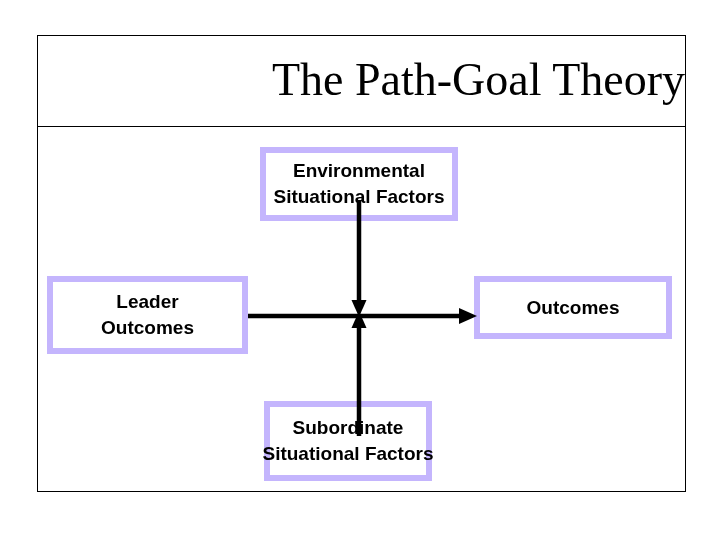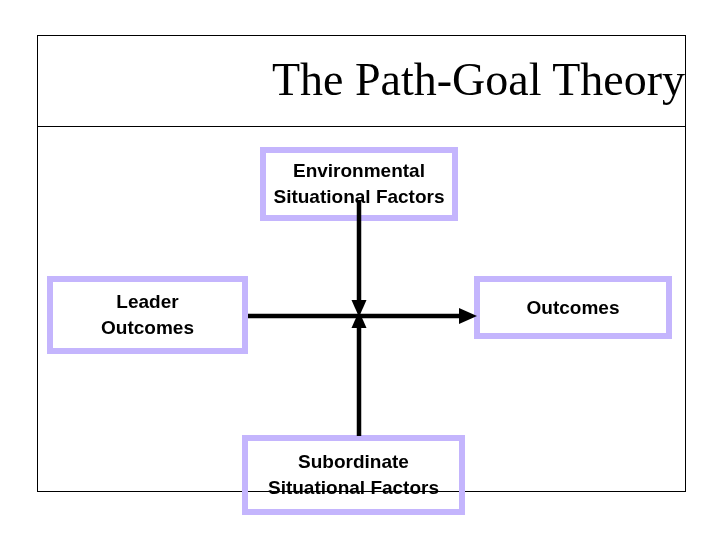--- a/index.html
+++ b/index.html
@@ -88,25 +88,24 @@
     width: 201px;
     height: 78px;
   }
   #box-outcomes {
     left: 474px;
     top: 276px;
     width: 198px;
     height: 63px;
   }
   #box-subordinate {
-    left: 242px;
+    left: 264px;
     top: 401px;
-    width: 223px;
+    width: 168px;
     height: 80px;
-    margin-top: 34px;
   }
 
   
   .connector {
     position: absolute;
   }
   #arrow-env-down {
     left: 343px;
     top: 200px;
     width: 32px;

